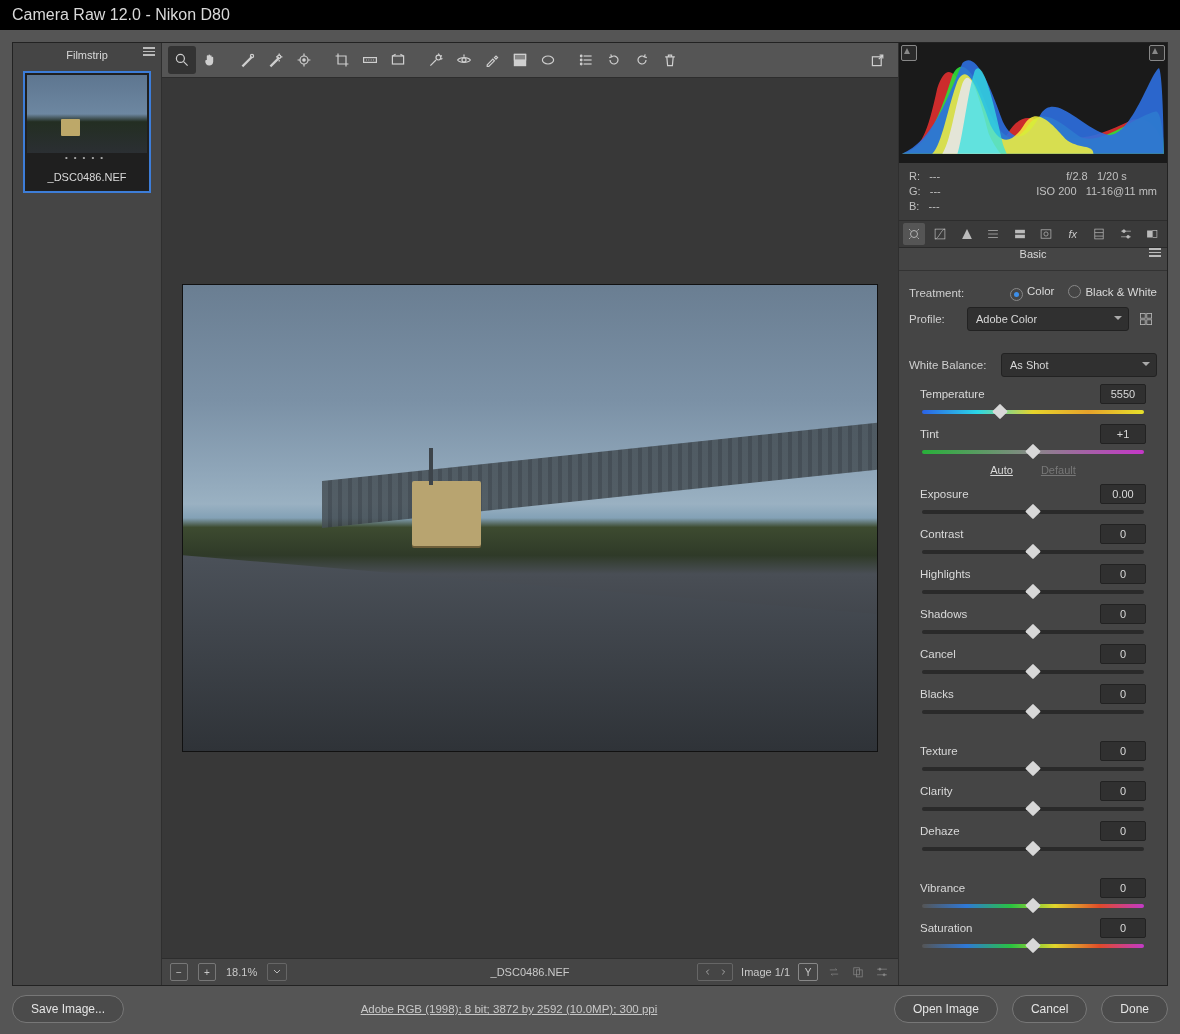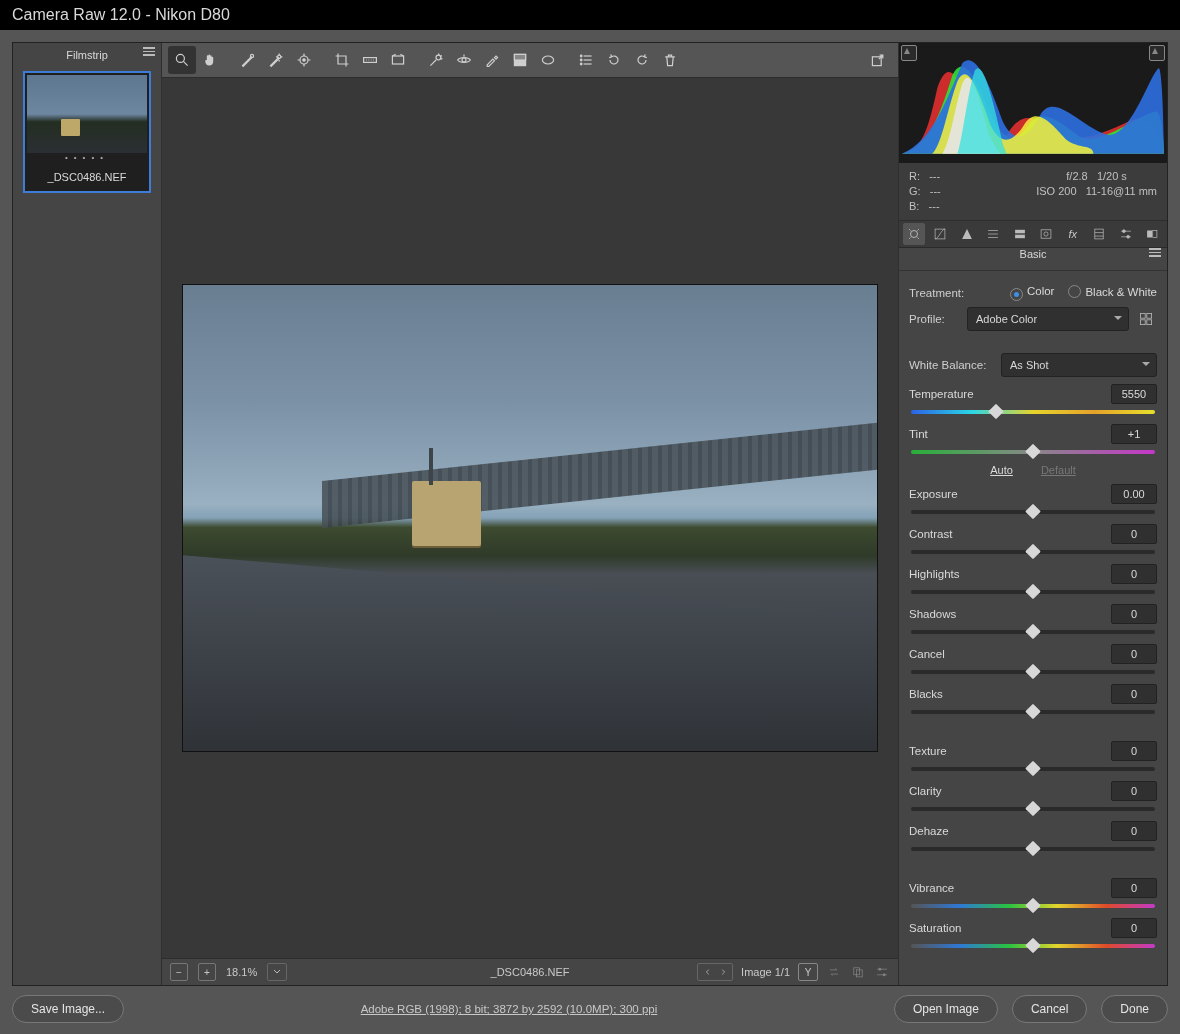--- a/index.html
+++ b/index.html
@@ -208,21 +208,21 @@
   .row{display:flex;align-items:center;margin:6px 0;}
   .row label{color:#cfcfcf;}
   .radio{width:11px;height:11px;border:1px solid #888;border-radius:50%;display:inline-flex;align-items:center;justify-content:center;margin-right:4px;vertical-align:-2px;}
   .radio.checked::after{content:"";width:5px;height:5px;border-radius:50%;background:#3d8ee8;}
   .select{
     flex:1;height:22px;background:#303030;border:1px solid #222;border-radius:3px;
     display:flex;align-items:center;padding:0 18px 0 8px;position:relative;color:#d8d8d8;font-size:11px;
   }
   .select::after{content:"";position:absolute;right:6px;top:8px;border:4px solid transparent;border-top-color:#aaa;}
   .grid-icon{width:22px;height:22px;margin-left:6px;display:flex;align-items:center;justify-content:center;}
-  .slider-block{margin:7px 0 4px;}
+  .slider-block{margin:7px 11px 4px;}
   .slider-head{display:flex;justify-content:space-between;align-items:center;margin-bottom:2px;}
   .valbox{width:44px;height:18px;background:#303030;border:1px solid #222;border-radius:2px;text-align:center;font-size:11px;line-height:18px;}
   .slider-track{
     height:4px;border-radius:2px;position:relative;margin:6px 2px 10px 2px;
     background:#2a2a2a;
   }
   .slider-handle{
     position:absolute;top:-4px;width:11px;height:11px;background:#d8d8d8;border-radius:1px;
     transform:translateX(-50%) rotate(45deg);
   }

